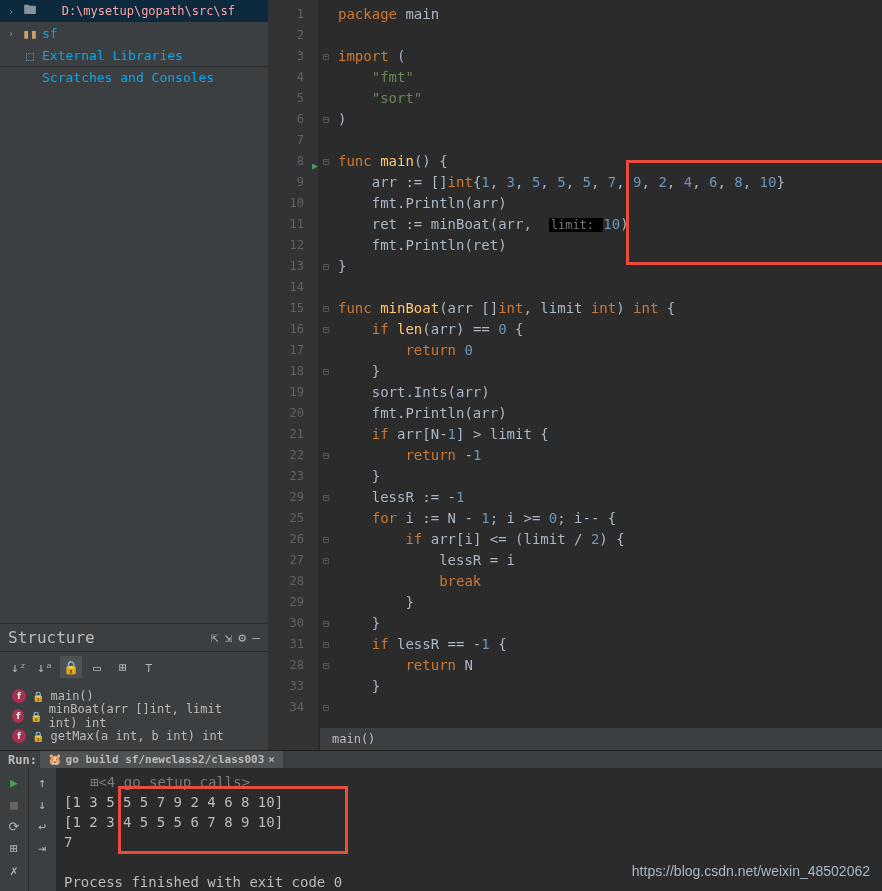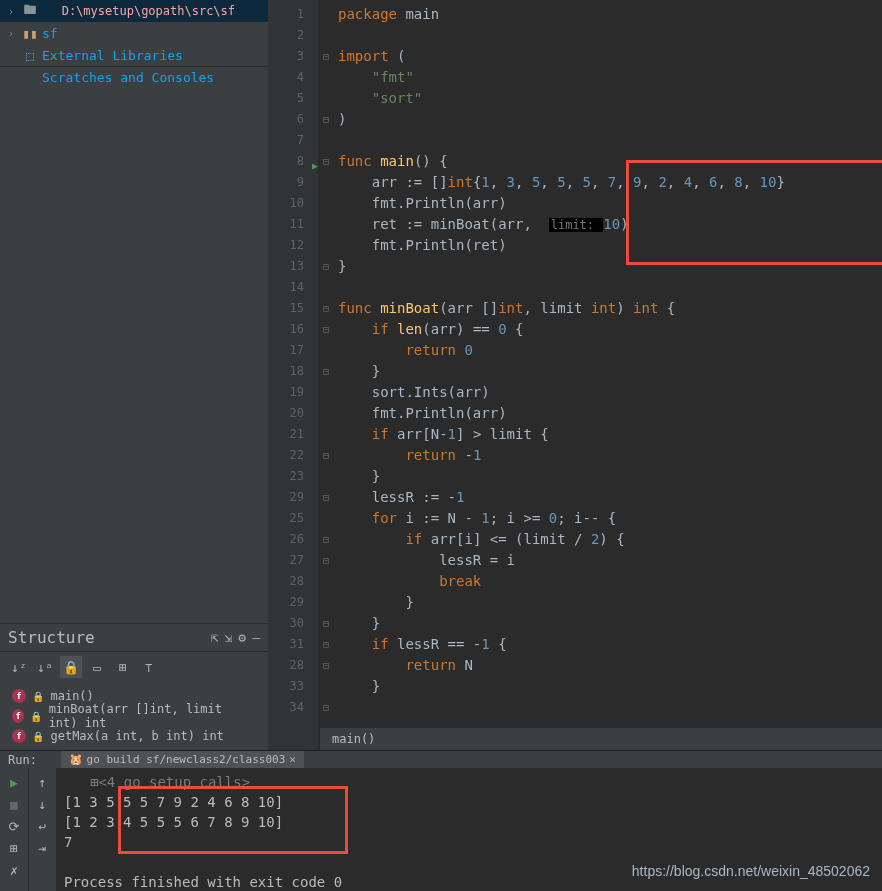--- a/index.html
+++ b/index.html
@@ -49,21 +49,21 @@
 .kw { color: #cc7832; }
 .str { color: #6a8759; }
 .num { color: #6897bb; }
 .fn { color: #ffc66d; }
 .id { color: #a9b7c6; }
 .hint { color: #787878; background: #000000; padding: 0 2px; font-size: 12px; }
 .highlight-box { position: absolute; border: 3px solid #e74c3c; pointer-events: none; }
 .box1 { left: 358px; top: 160px; width: 420px; height: 105px; }
 .breadcrumb { position: absolute; bottom: 0; left: 52px; height: 22px; line-height: 22px; background: #3c3f41; color: #bbbbbb; font-size: 12px; padding: 0 12px; width: calc(100% - 52px); }
 .run-panel { height: 141px; background: #2b2b2b; border-top: 1px solid #1e1e1e; display: flex; flex-direction: column; }
-.run-header { display: flex; align-items: center; height: 24px; background: #3c3f41; padding: 0 8px; gap: 24px; }
+.run-header { display: flex; align-items: center; height: 24px; background: #3c3f41; padding: 0 8px; gap: 3px; font-weight: bold; }
 .run-label { color: #bbbbbb; font-size: 12px; }
 .run-tab { background: #4e5254; padding: 2px 8px; font-size: 11px; color: #bbbbbb; display: flex; align-items: center; gap: 4px; }
 .run-close { color: #afb1b3; cursor: pointer; }
 .run-body { display: flex; flex: 1; position: relative; }
 .run-toolbar { width: 28px; background: #3c3f41; display: flex; flex-direction: column; padding: 4px 0; gap: 2px; }
 .run-tool { height: 20px; display: flex; align-items: center; justify-content: center; color: #afb1b3; cursor: pointer; }
 .run-tool.play { color: #499c54; }
 .run-sub { width: 28px; background: #3c3f41; display: flex; flex-direction: column; padding: 4px 0; gap: 2px; border-left: 1px solid #2b2b2b; }
 .console { flex: 1; padding: 4px 8px; font-size: 14px; position: relative; }
 .console-line { height: 20px; line-height: 20px; white-space: pre; color: #bbbbbb; }

